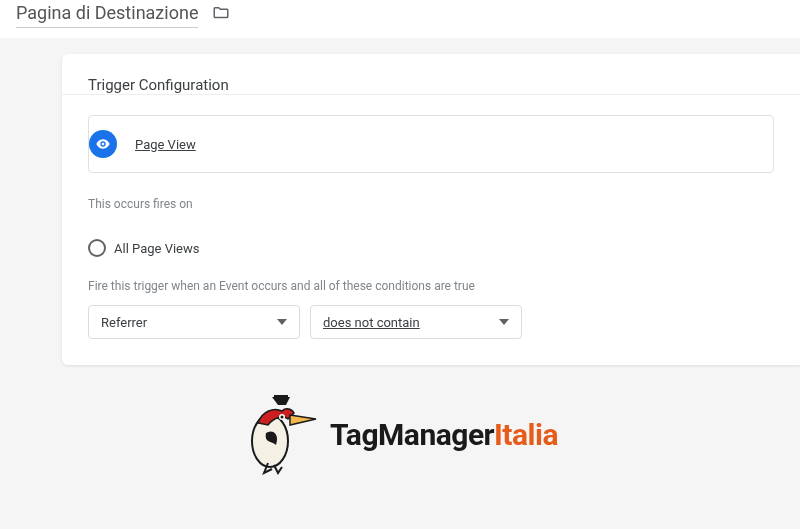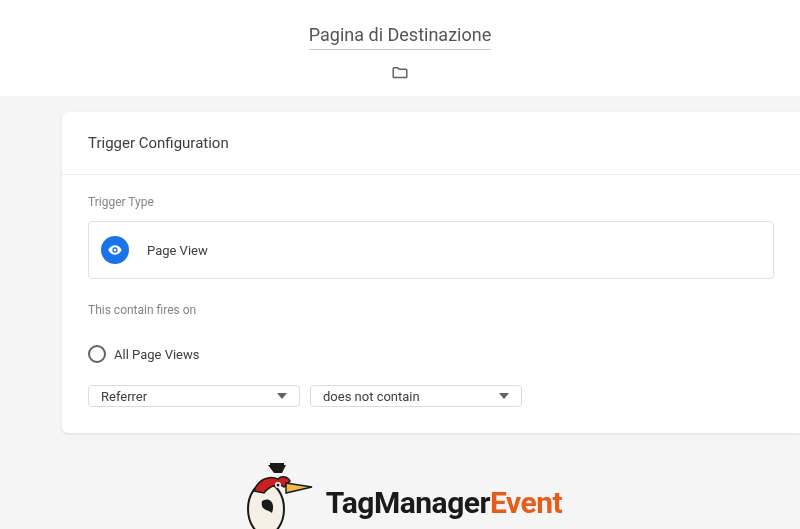--- a/index.html
+++ b/index.html
@@ -6,25 +6,24 @@
 body {
   font-family: Roboto, "Helvetica Neue", Arial, sans-serif;
   background: #f5f5f5;
   width: 800px;
   height: 529px;
   overflow: hidden;
   color: #3c4043;
 }
 .header {
   background: #fff;
-  padding: 24px 16px 10px 16px;
+  padding: 2px 16px 10px 16px;
   display: flex;
   align-items: center;
   gap: 14px;
-  flex-direction: column;
 }
 .title {
   font-size: 18px;
   color: #555;
   font-weight: 400;
   border-bottom: 1px solid #ccc;
   padding-bottom: 4px;
   min-width: 170px;
 }
 .folder-icon {
@@ -35,40 +34,40 @@
 .card {
   background: #fff;
   margin: 16px 0 0 62px;
   border-radius: 6px 0 0 6px;
   box-shadow: 0 1px 3px rgba(0,0,0,0.1);
   padding: 22px 26px 26px 26px;
 }
 .card-heading {
   font-size: 15px;
   color: #3c4043;
-  margin-bottom: 22px;
   font-weight: 400;
 }
 .divider {
   border-top: 1px solid #eee;
   margin: 0 -26px 20px -26px;
 }
 .label-sm {
   font-size: 12px;
   color: #80868b;
   margin-bottom: 12px;
 }
 .type-box {
   border: 1px solid #e0e0e0;
   border-radius: 4px;
-  padding: 14px 12px;
+  padding: 14px 0;
   display: flex;
   align-items: center;
   gap: 18px;
   margin-bottom: 24px;
+  text-decoration: underline;
 }
 .eye-circle {
   width: 28px;
   height: 28px;
   border-radius: 50%;
   background: #1a73e8;
   display: flex;
   align-items: center;
   justify-content: center;
   color: #fff;
@@ -109,34 +108,34 @@
   border-radius: 50%;
   background: #1a73e8;
 }
 .cond-row {
   display: flex;
   gap: 10px;
 }
 .select-box, .input-box {
   border: 1px solid #dadce0;
   border-radius: 4px;
-  height: 22px;
+  height: 34px;
   display: flex;
   align-items: center;
   padding: 0 12px;
   font-size: 13px;
   color: #3c4043;
   background: #fff;
 }
 .select-box {
   justify-content: space-between;
   cursor: pointer;
 }
 .sb1 { width: 212px; }
-.sb2 { width: 212px; }
+.sb2 { width: 212px; text-decoration: underline; }
 .sb3 { flex: 1; }
 .caret {
   color: #5f6368;
 }
 .logo-wrap {
   display: flex;
   align-items: center;
   justify-content: center;
   margin-top: 24px;
   gap: 10px;
@@ -158,38 +157,38 @@
     <svg class="folder-icon" viewBox="0 0 24 24" fill="none" stroke="currentColor" stroke-width="2">
       <path d="M3 6a1 1 0 0 1 1-1h5l2 2h9a1 1 0 0 1 1 1v9a1 1 0 0 1-1 1H4a1 1 0 0 1-1-1V6z"></path>
     </svg>
   </span>
 </div>
 
 <div class="card">
   <div class="card-heading">Trigger Configuration</div>
   <div class="divider"></div>
 
-  <div class="label-sm">Trigger Type</div>
   <div class="type-box">
     <span class="eye-circle">
       <svg width="16" height="16" viewBox="0 0 24 24" fill="currentColor">
         <path d="M12 5c-7 0-10 7-10 7s3 7 10 7 10-7 10-7-3-7-10-7zm0 11a4 4 0 1 1 0-8 4 4 0 0 1 0 8zm0-6a2 2 0 1 0 0 4 2 2 0 0 0 0-4z"></path>
       </svg>
     </span>
     <span class="type-name">Page View</span>
   </div>
 
-  <div class="label-sm">This contain fires on</div>
+  <div class="label-sm">This occurs fires on</div>
   <div class="radio-row">
     <div class="radio-item">
       <span class="radio-outer"></span>
       <span>All Page Views</span>
     </div>
   </div>
 
+  <div class="label-sm">Fire this trigger when an Event occurs and all of these conditions are true</div>
   <div class="cond-row">
     <div class="select-box sb1">
       <span>Referrer</span>
       <span class="caret">
         <svg width="10" height="10" viewBox="0 0 10 6" fill="currentColor">
             <path d="M0 0l5 6 5-6z"></path>
           </svg>
       </span>
     </div>
     <div class="select-box sb2">
@@ -211,15 +210,15 @@
       <path d="M36 16 L 30 8 L 48 8 L 44 16 Z" fill="#1a1a1a"></path>
       <rect x="32" y="6" width="14" height="4" fill="#1a1a1a"></rect>
       <path d="M48 26 L 74 30 L 48 36 Z" fill="#f2b84b" stroke="#1a1a1a" stroke-width="1.5"></path>
       <circle cx="40" cy="28" r="3" fill="#fff"></circle>
       <circle cx="40" cy="28" r="1.5" fill="#1a1a1a"></circle>
       <path d="M24 44 C 30 40, 38 44, 34 56 C 30 52, 22 54, 24 44 Z" fill="#1a1a1a"></path>
       <path d="M26 74 L 22 84 L 30 80 M 32 76 L 36 84 L 40 78" stroke="#1a1a1a" stroke-width="2" fill="none"></path>
     </svg>
   </span>
   <div class="logo-text">
-    <span>TagManager</span><span class="orange">Event</span>
+    <span>TagManager</span><span class="orange">Italia</span>
   </div>
 </div>
 
 </body></html>

